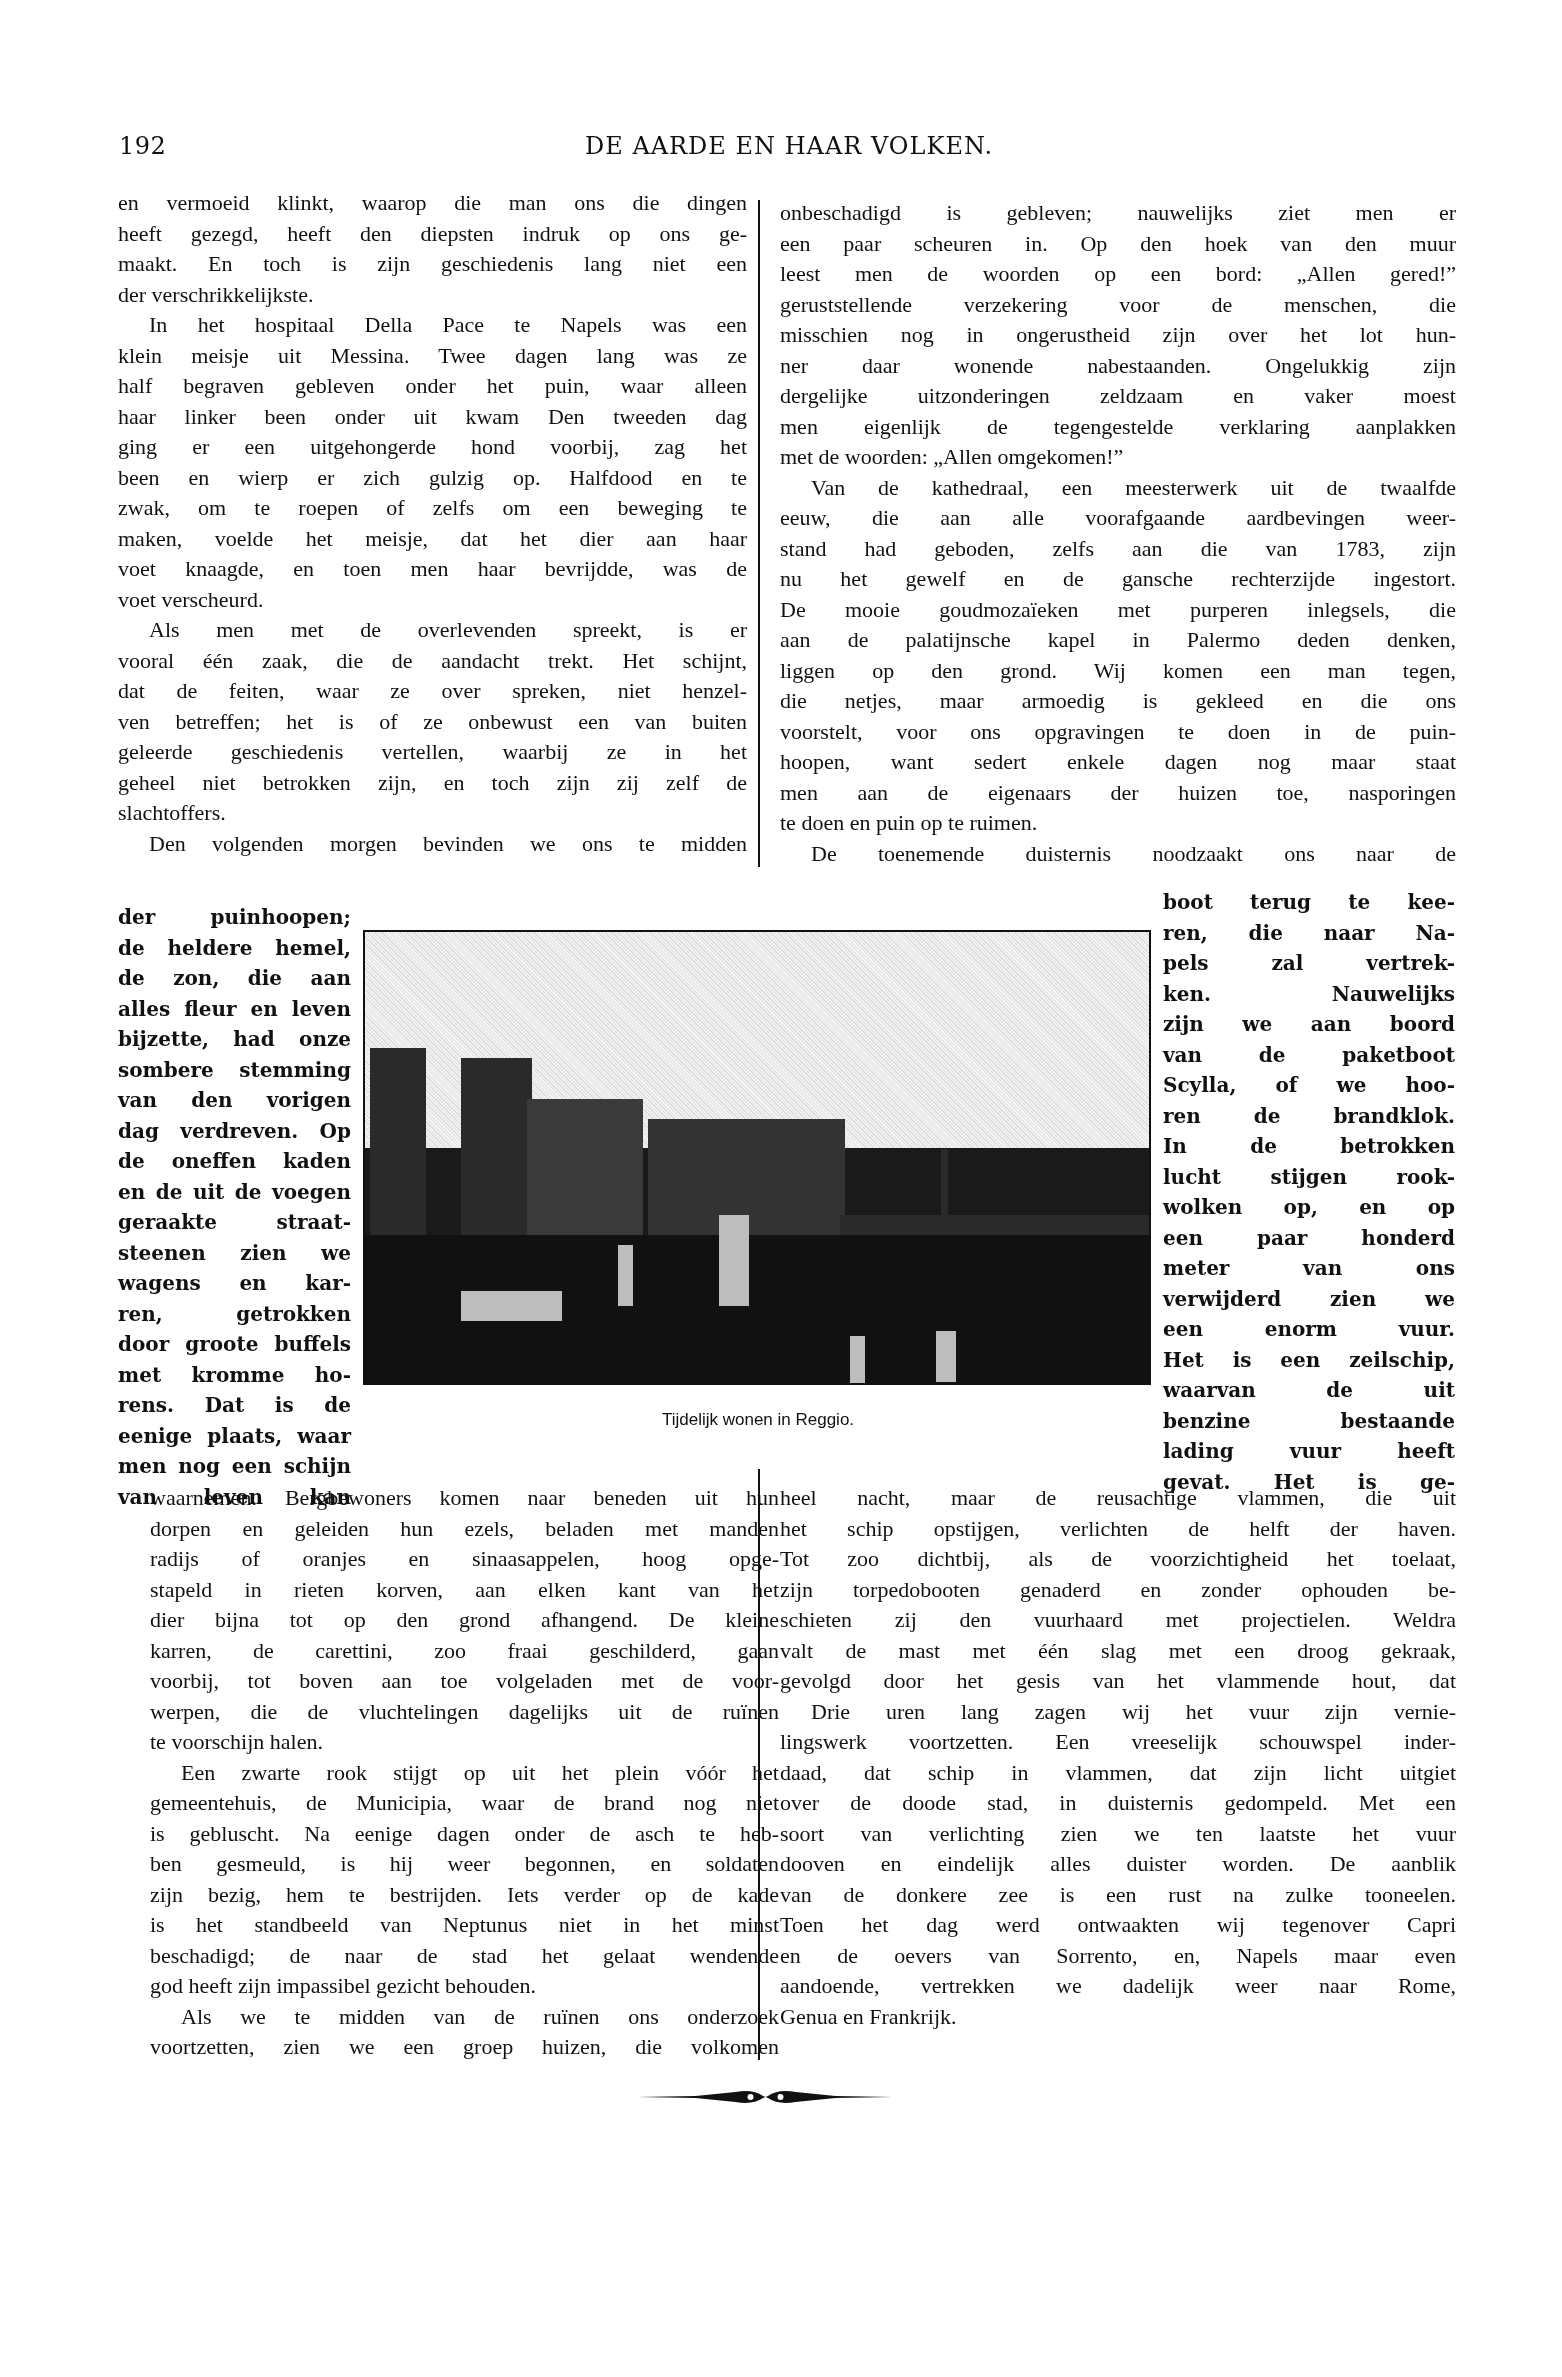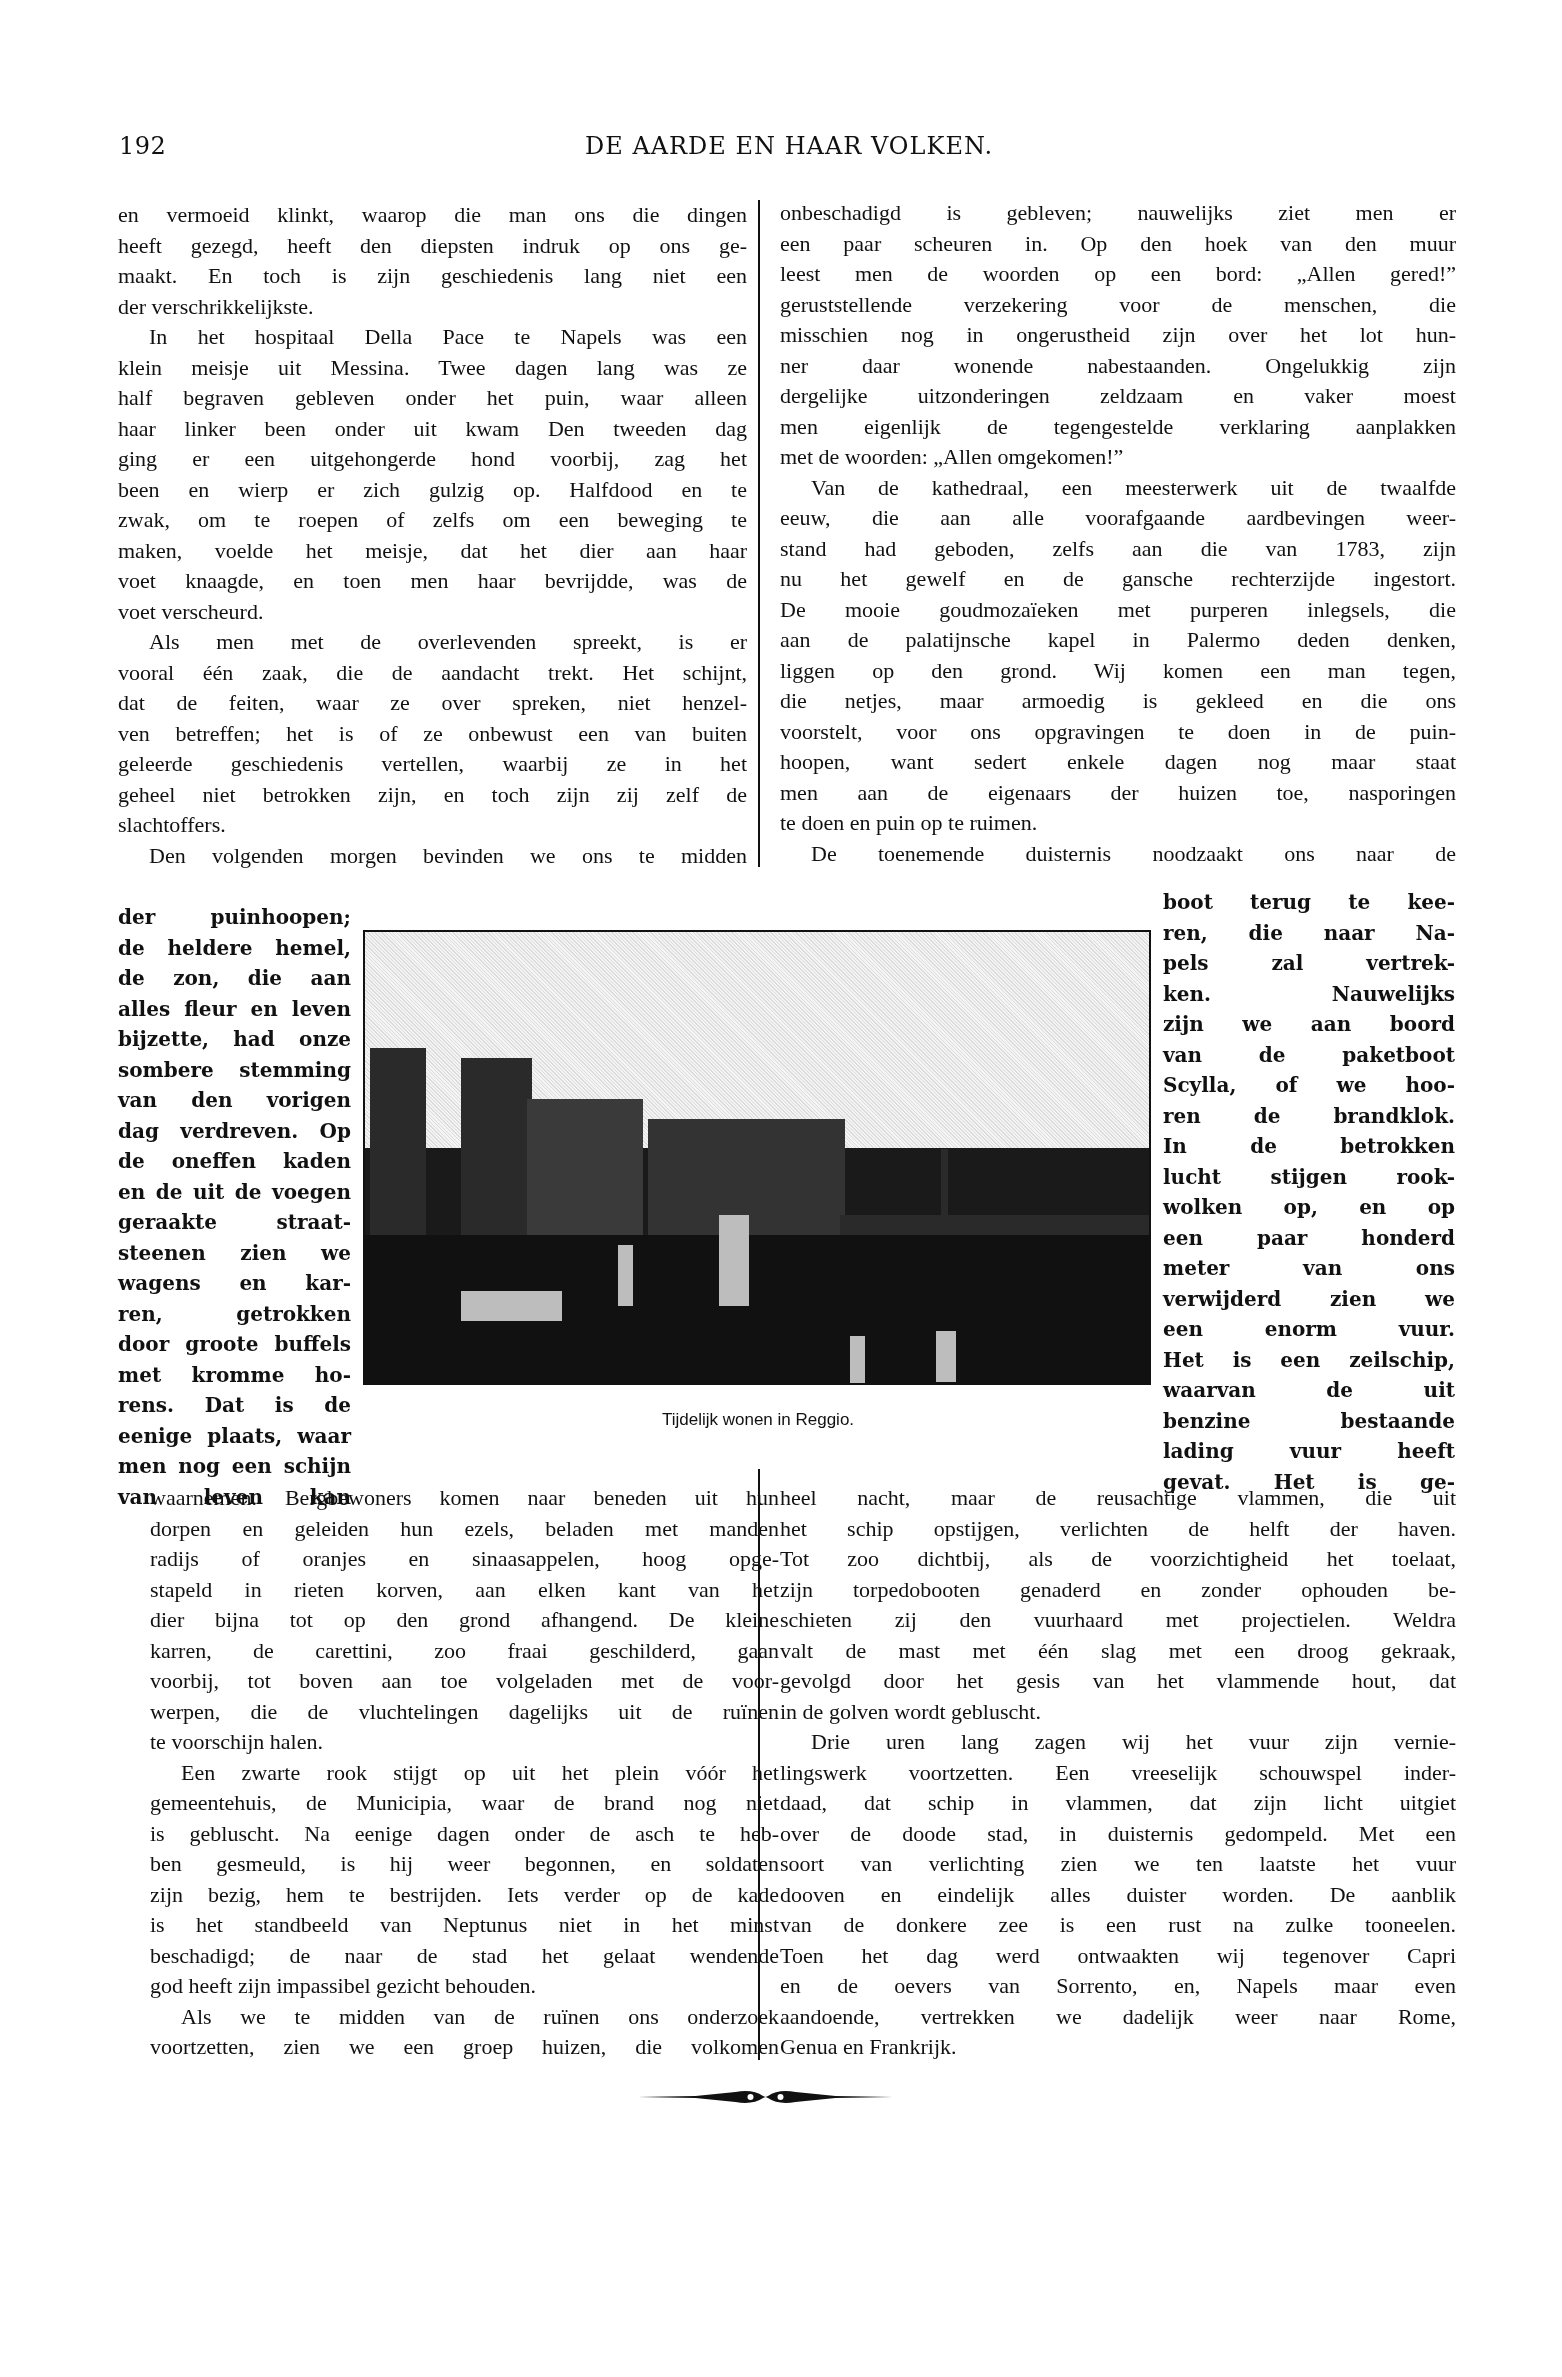--- a/index.html
+++ b/index.html
@@ -26,21 +26,21 @@
 </style>
 </head>
 <body>
 
 <div class="page-number">192</div>
 <div class="running-head">DE AARDE EN HAAR VOLKEN.</div>
 
 <div class="divider" style="top:200px;height:667px;"></div>
 <div class="divider" style="top:1469px;height:591px;"></div>
 
-<div class="col" style="left:118px;top:200px;width:629px;" id="lct">
+<div class="col" style="left:118px;top:188px;width:629px;" id="lct">
     <span class="line">en vermoeid klinkt, waarop die man ons die dingen</span>
     <span class="line">heeft gezegd, heeft den diepsten indruk op ons ge-</span>
     <span class="line">maakt. En toch is zijn geschiedenis lang niet een</span>
     <span class="line last">der verschrikkelijkste.</span>
     <span class="line" style="padding-left: 31px;">In het hospitaal Della Pace te Napels was een</span>
     <span class="line">klein meisje uit Messina. Twee dagen lang was ze</span>
     <span class="line">half begraven gebleven onder het puin, waar alleen</span>
     <span class="line">haar linker been onder uit kwam Den tweeden dag</span>
     <span class="line">ging er een uitgehongerde hond voorbij, zag het</span>
     <span class="line">been en wierp er zich gulzig op. Halfdood en te</span>
@@ -152,21 +152,20 @@
   </div>
 
 <div class="col" style="left:780px;top:1483px;width:676px;" id="rcb">
     <span class="line">heel nacht, maar de reusachtige vlammen, die uit</span>
     <span class="line">het schip opstijgen, verlichten de helft der haven.</span>
     <span class="line">Tot zoo dichtbij, als de voorzichtigheid het toelaat,</span>
     <span class="line">zijn torpedobooten genaderd en zonder ophouden be-</span>
     <span class="line">schieten zij den vuurhaard met projectielen. Weldra</span>
     <span class="line">valt de mast met één slag met een droog gekraak,</span>
     <span class="line">gevolgd door het gesis van het vlammende hout, dat</span>
-    <span class="line last">in de golven wordt gebluscht.</span>
     <span class="line" style="padding-left: 31px;">Drie uren lang zagen wij het vuur zijn vernie-</span>
     <span class="line">lingswerk voortzetten. Een vreeselijk schouwspel inder-</span>
     <span class="line">daad, dat schip in vlammen, dat zijn licht uitgiet</span>
     <span class="line">over de doode stad, in duisternis gedompeld. Met een</span>
     <span class="line">soort van verlichting zien we ten laatste het vuur</span>
     <span class="line">dooven en eindelijk alles duister worden. De aanblik</span>
     <span class="line">van de donkere zee is een rust na zulke tooneelen.</span>
     <span class="line">Toen het dag werd ontwaakten wij tegenover Capri</span>
     <span class="line">en de oevers van Sorrento, en, Napels maar even</span>
     <span class="line">aandoende, vertrekken we dadelijk weer naar Rome,</span>

